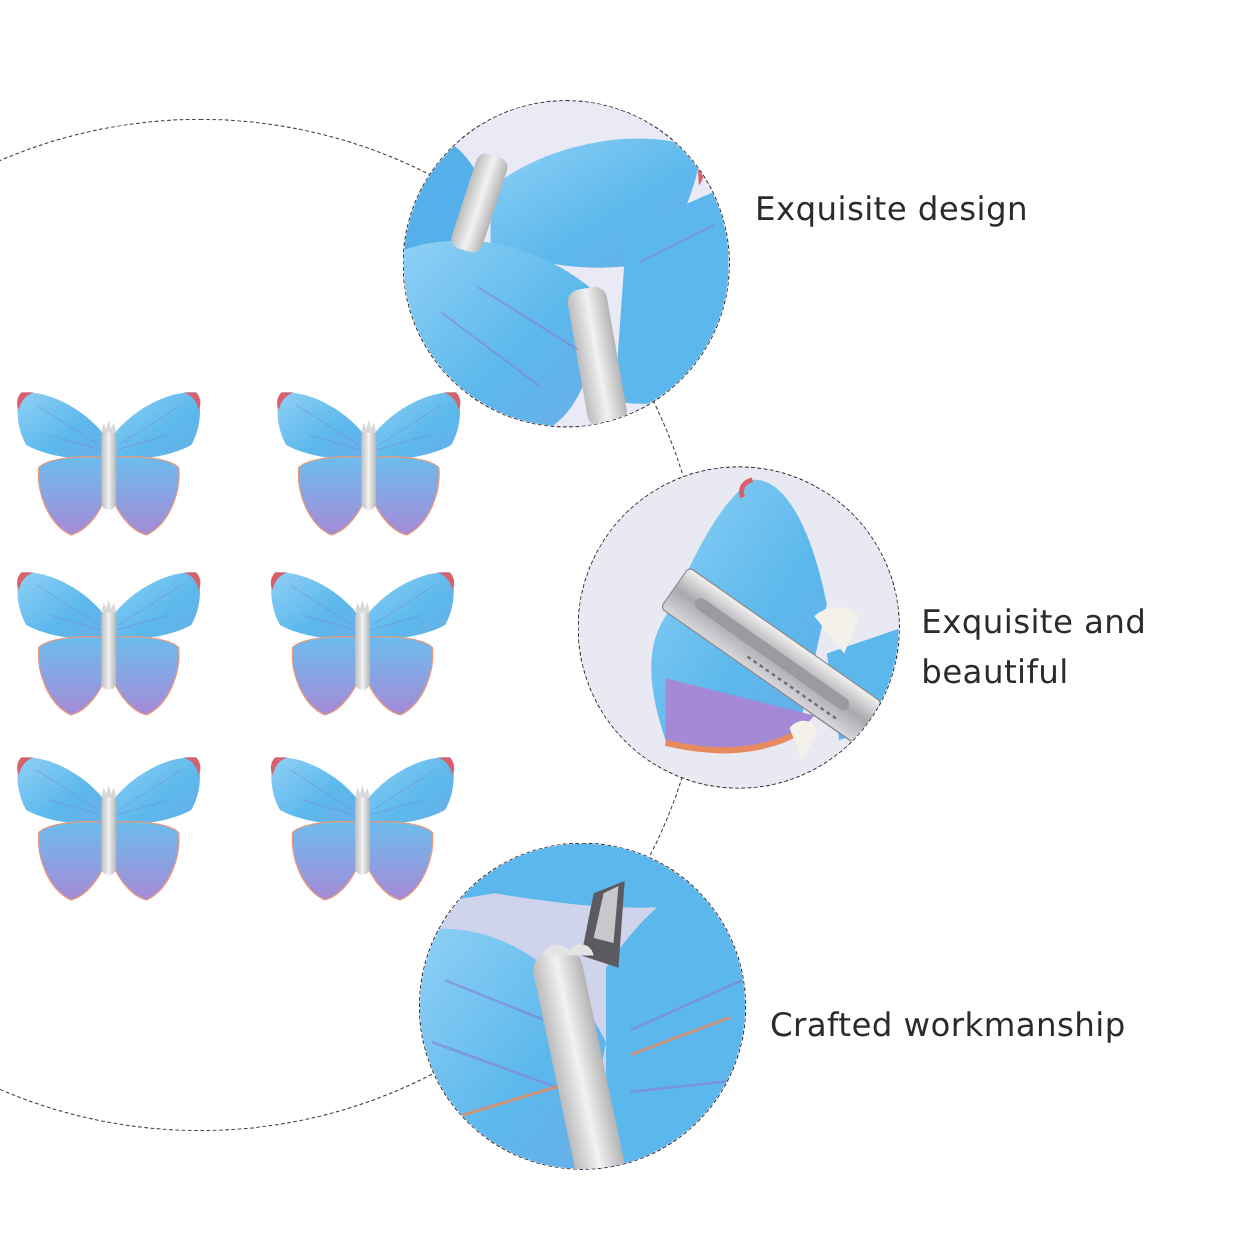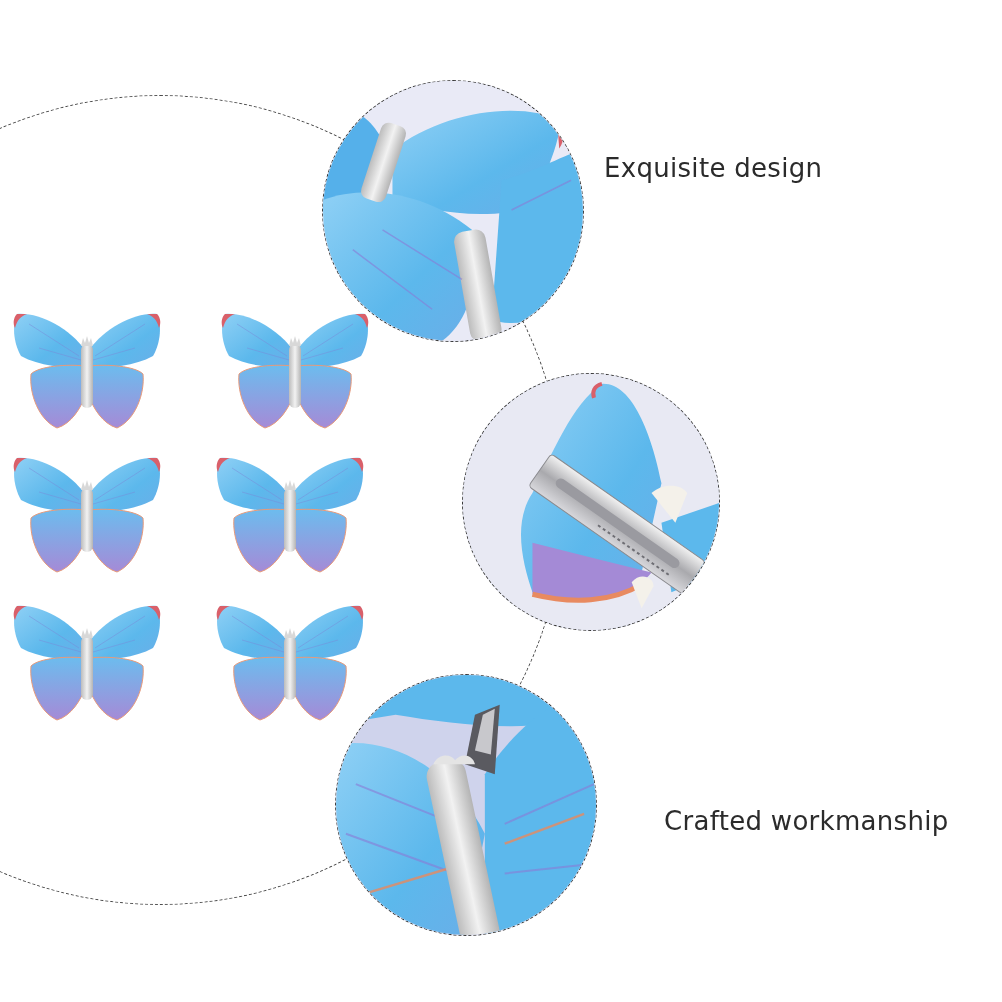--- a/index.html
+++ b/index.html
@@ -116,29 +116,31 @@
     <path d="M190 120 C200 110 220 110 226 120 L214 150 Z" fill="#f4f1ea"></path>
     <path d="M170 210 C178 200 192 204 192 214 L180 236 Z" fill="#f4f1ea"></path>
     <g transform="rotate(35 150 150)">
       <rect x="60" y="128" width="190" height="40" rx="4" fill="url(#metal)" stroke="#8a8a8e" stroke-width="1"></rect>
       <rect x="80" y="142" width="150" height="10" rx="5" fill="#9a9aa0"></rect>
       <path d="M140 160 L230 160" stroke="#6e6e74" stroke-width="2" stroke-dasharray="3 3"></path>
     </g>
   </svg>
 </div>
 <div class="caption" style="left:737px; top:478px;">
+  <span style="display:block">Exquisite and</span>
+  <span style="display:block">beautiful</span>
 </div>
 
 <div class="detail" style="left:335px; top:674px; width:262px; height:262px;">
   <svg viewBox="0 0 262 262">
     <rect width="262" height="262" fill="#cfd3ec"></rect>
     <path d="M0 0 L262 0 L262 40 C200 60 120 50 60 40 L0 50 Z" fill="#5cb8ec"></path>
     <path d="M0 70 C60 60 120 100 150 160 L130 262 L0 262 Z" fill="url(#wingUp)"></path>
     <path d="M150 100 C190 40 230 20 262 20 L262 262 L150 262 Z" fill="#5cb8ec"></path>
     <path d="M20 110 L120 150 M10 160 L120 200 M170 150 L260 110 M170 200 L262 190" stroke="#8a7ad6" stroke-width="2" opacity="0.6"></path>
     <path d="M30 220 L130 190 M170 170 L250 140" stroke="#e88a60" stroke-width="2.5" opacity="0.8"></path>
     <path d="M140 40 L165 30 L160 100 L130 90 Z" fill="#5a5a60"></path>
     <path d="M148 40 L160 34 L156 80 L140 76 Z" fill="#c8c8cc"></path>
     <rect x="108" y="85" width="40" height="190" rx="14" fill="url(#glit)" transform="rotate(-12 128 180)"></rect>
     <path d="M98 90 C104 78 116 80 120 86 C126 78 138 80 140 90 Z" fill="#e4e4e4"></path>
   </svg>
 </div>
-<div class="caption" style="left:616px; top:801px;margin-left:48px;">Crafted workmanship</div>
+<div class="caption" style="left:616px; top:801px;">Crafted workmanship</div>
 
 </body></html>

